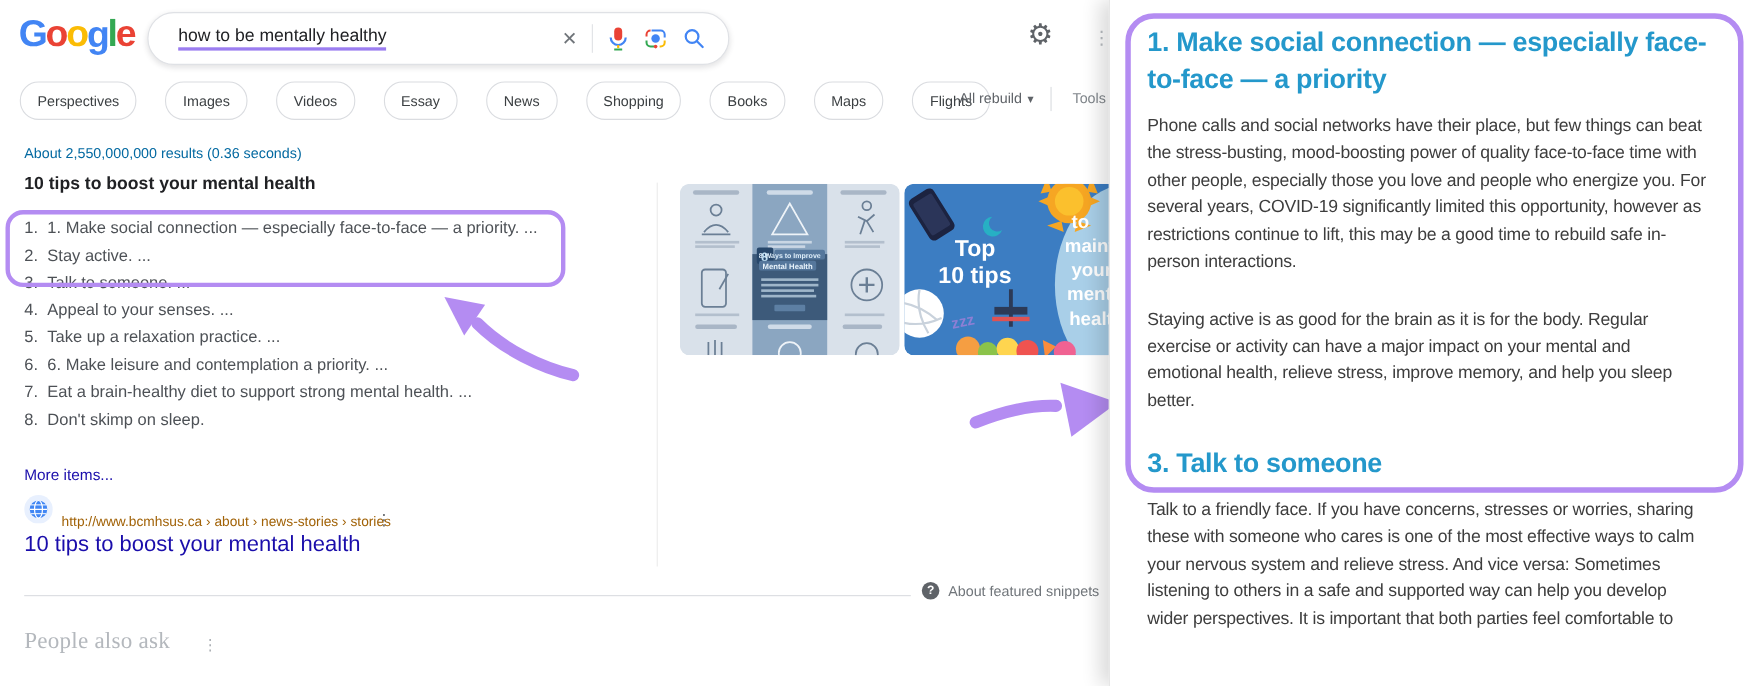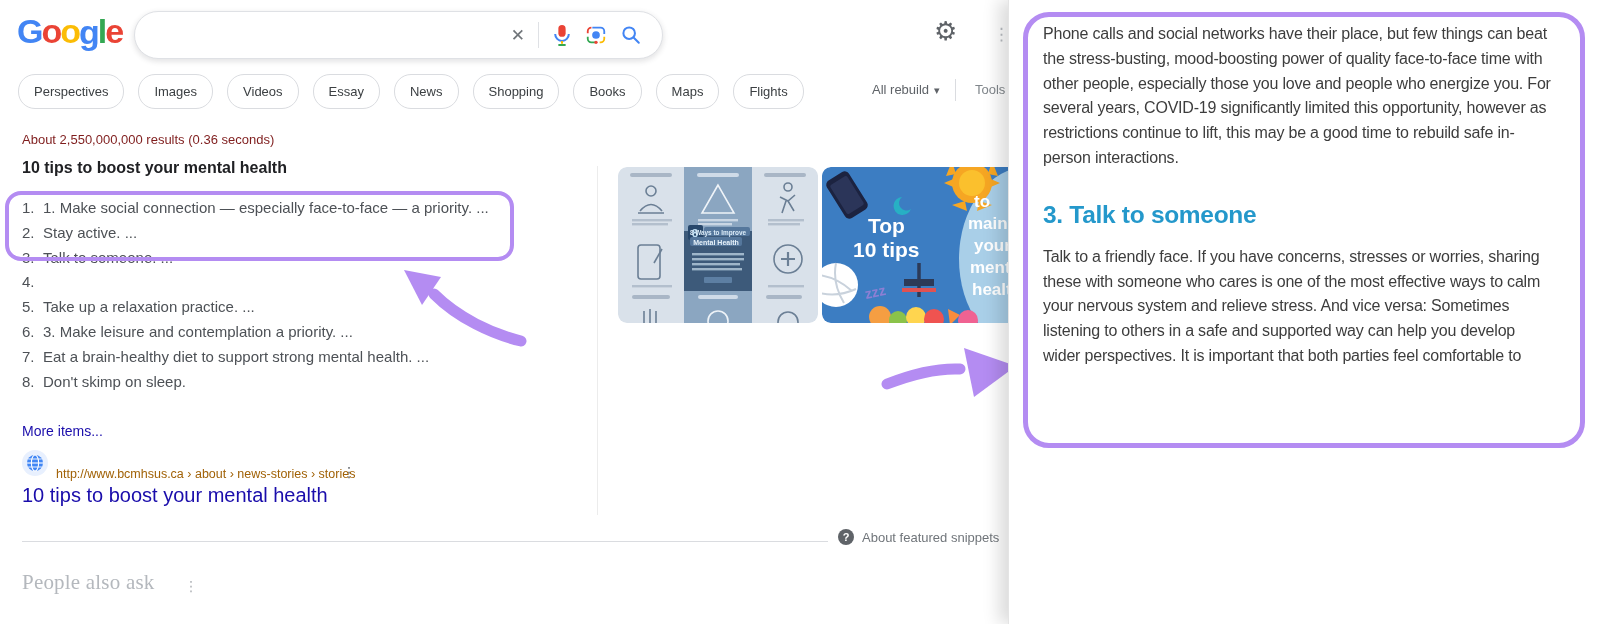--- a/index.html
+++ b/index.html
@@ -17,32 +17,32 @@
   .logo span:nth-child(5){color:#34A853;}
   .logo span:nth-child(6){color:#EA4335;}
 
   .searchbar{left:134px;top:11px;width:527px;height:46px;border:1px solid #dfe1e5;border-radius:24px;
     box-shadow:0 2px 5px 1px rgba(64,60,67,.13);display:flex;align-items:center;background:#fff;}
   .query{margin-left:27px;font-size:16px;color:#202124;border-bottom:3px solid #9b7df0;padding-bottom:1px;}
   .sb-icons{margin-left:auto;margin-right:20px;display:flex;align-items:center;gap:13px;}
   .clear-x{font-size:17px;color:#70757a;line-height:1;}
   .sb-sep{width:1px;height:26px;background:#dfe1e5;}
 
-  .chips{left:18px;top:74px;display:flex;gap:14px;}
+  .chips{left:18px;top:74px;display:flex;gap:26px;}
   .chip{height:33px;border:1px solid #dadce0;border-radius:17px;display:flex;align-items:center;
     padding:0 15px;font-size:13px;color:#3c4043;background:#fff;white-space:nowrap;}
   .all-filters{left:872px;top:82px;font-size:13px;color:#5f6368;}
   .caret{font-size:11px;color:#5f6368;margin-left:5px;}
   .filters-sep{left:955px;top:79px;width:1px;height:22px;background:#dadce0;}
   .tools{left:975px;top:82px;font-size:13px;color:#80868b;}
   .gear{left:934px;top:18px;font-size:26px;color:#5f6368;line-height:1;}
   .dots-top{left:993px;top:24px;font-size:17px;color:#b9bdc2;}
 
   
-  .stats{left:22px;top:132px;font-size:13px;color:#7f1d1d;}
+  .stats{left:22px;top:132px;font-size:13px;color:#0369a1;}
   .snip-heading{left:22px;top:159px;font-size:16px;font-weight:bold;color:#202124;}
   .snip-list{left:22px;top:196px;width:560px;}
   .snip-row{display:flex;line-height:24.8px;font-size:15px;color:#4d5156;}
   .snip-row .mk{width:21px;flex:none;}
   .more-items{left:22px;top:403px;font-size:14px;color:#1a0dab;margin-top:20px;}
   .hl-box-left{left:5px;top:191px;width:501px;height:62px;border:4px solid #b48cf2;border-radius:16px;pointer-events:none;z-index:4;}
 
   .favicon{left:22px;top:450px;width:26px;height:26px;}
   .src-name{left:56px;top:449px;font-size:13.5px;color:#202124;}
   .src-url{left:56px;top:467px;font-size:12.5px;color:#a16207;}
@@ -79,20 +79,21 @@
 </head>
 <body>
 
 <div class="stage">
 
   <div class="abs logo">
     <span>G</span><span>o</span><span>o</span><span>g</span><span>l</span><span>e</span>
   </div>
 
   <div class="abs searchbar">
+    <span class="query">how to be mentally healthy</span>
     <span class="sb-icons">
       <span class="clear-x">✕</span>
       <span class="sb-sep"></span>
       <svg width="20" height="24" viewBox="0 0 22 24">
         <rect x="7" y="1" width="8" height="13" rx="4" fill="#EA4335"></rect>
         <path d="M3.5 11a7.5 7.5 0 0 0 15 0" stroke="#4285F4" stroke-width="2.2" fill="none"></path>
         <line x1="11" y1="18.5" x2="11" y2="21.5" stroke="#FBBC05" stroke-width="2.2"></line>
         <line x1="7" y1="23" x2="15" y2="23" stroke="#34A853" stroke-width="2.2"></line>
       </svg>
       <svg width="22" height="22" viewBox="0 0 24 24">
@@ -139,28 +140,29 @@
     <div class="snip-row">
         <span class="mk">2.</span>
         <span>Stay active. ...</span>
       </div>
     <div class="snip-row">
         <span class="mk">3.</span>
         <span>Talk to someone. ...</span>
       </div>
     <div class="snip-row">
         <span class="mk">4.</span>
+        <span>Appeal to your senses. ...</span>
       </div>
     <div class="snip-row">
         <span class="mk">5.</span>
         <span>Take up a relaxation practice. ...</span>
       </div>
     <div class="snip-row">
         <span class="mk">6.</span>
-        <span>3. Make leisure and contemplation a priority. ...</span>
+        <span>6. Make leisure and contemplation a priority. ...</span>
       </div>
     <div class="snip-row">
         <span class="mk">7.</span>
         <span>Eat a brain-healthy diet to support strong mental health. ...</span>
       </div>
     <div class="snip-row">
         <span class="mk">8.</span>
         <span>Don't skimp on sleep.</span>
       </div>
   </div>
@@ -319,21 +321,23 @@
       <polygon points="404,270 441,277 422,305" fill="#b48cf2"></polygon>
     </g>
     <g>
       <path d="M 887 384 C 915 373 938 368 960 369" stroke="#b48cf2" stroke-width="11" stroke-linecap="round" fill="none"></path>
       <polygon points="1016,366 964,348 974,397" fill="#b48cf2"></polygon>
     </g>
   </svg>
 
   <div class="abs panel">
     <div class="panel-content">
+      <div class="sec-h">1. Make social connection — especially face-to-face — a priority</div>
       <p class="sec-p">Phone calls and social networks have their place, but few things can beat the stress-busting, mood-boosting power of quality face-to-face time with other people, especially those you love and people who energize you. For several years, COVID-19 significantly limited this opportunity, however as restrictions continue to lift, this may be a good time to rebuild safe in-person interactions.</p>
+      <p class="sec-p">Staying active is as good for the brain as it is for the body. Regular exercise or activity can have a major impact on your mental and emotional health, relieve stress, improve memory, and help you sleep better.</p>
       <div class="sec-h">3. Talk to someone</div>
       <p class="sec-p">Talk to a friendly face. If you have concerns, stresses or worries, sharing these with someone who cares is one of the most effective ways to calm your nervous system and relieve stress. And vice versa: Sometimes listening to others in a safe and supported way can help you develop wider perspectives. It is important that both parties feel comfortable to</p>
     </div>
     <div class="hl-box-right"></div>
     <div class="panel-fade"></div>
   </div>
 
 </div>
 
 </body></html>

